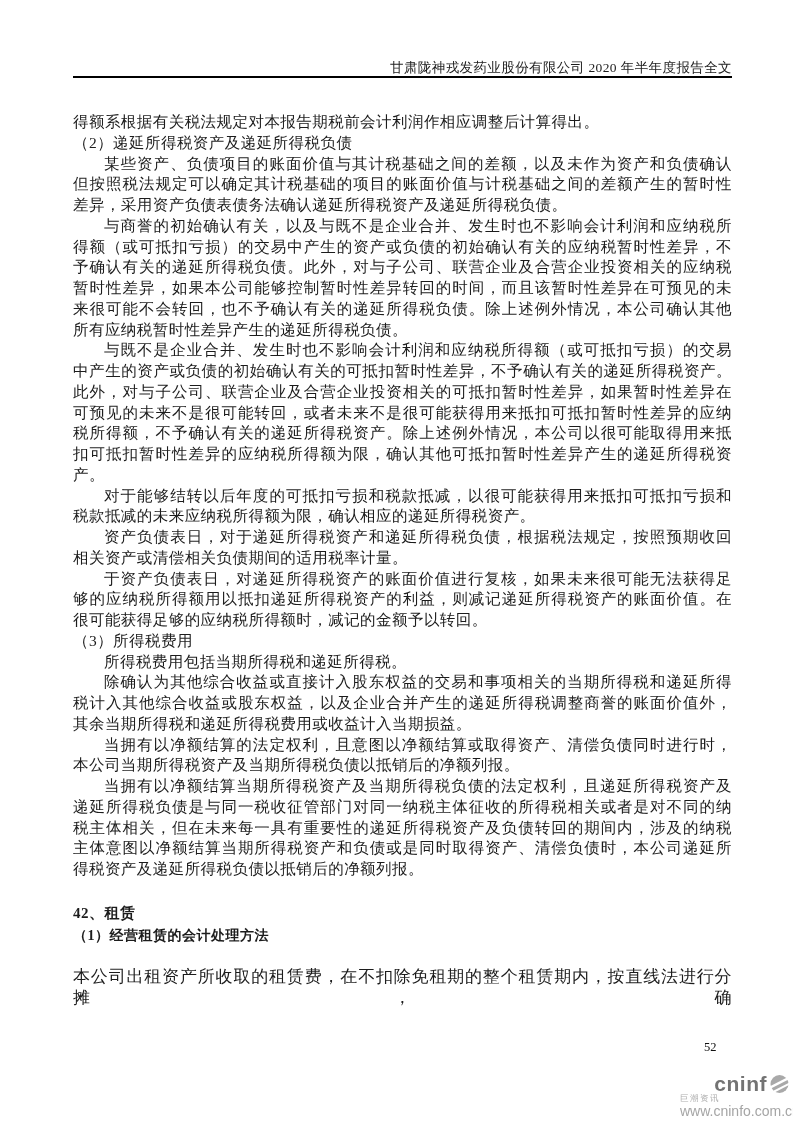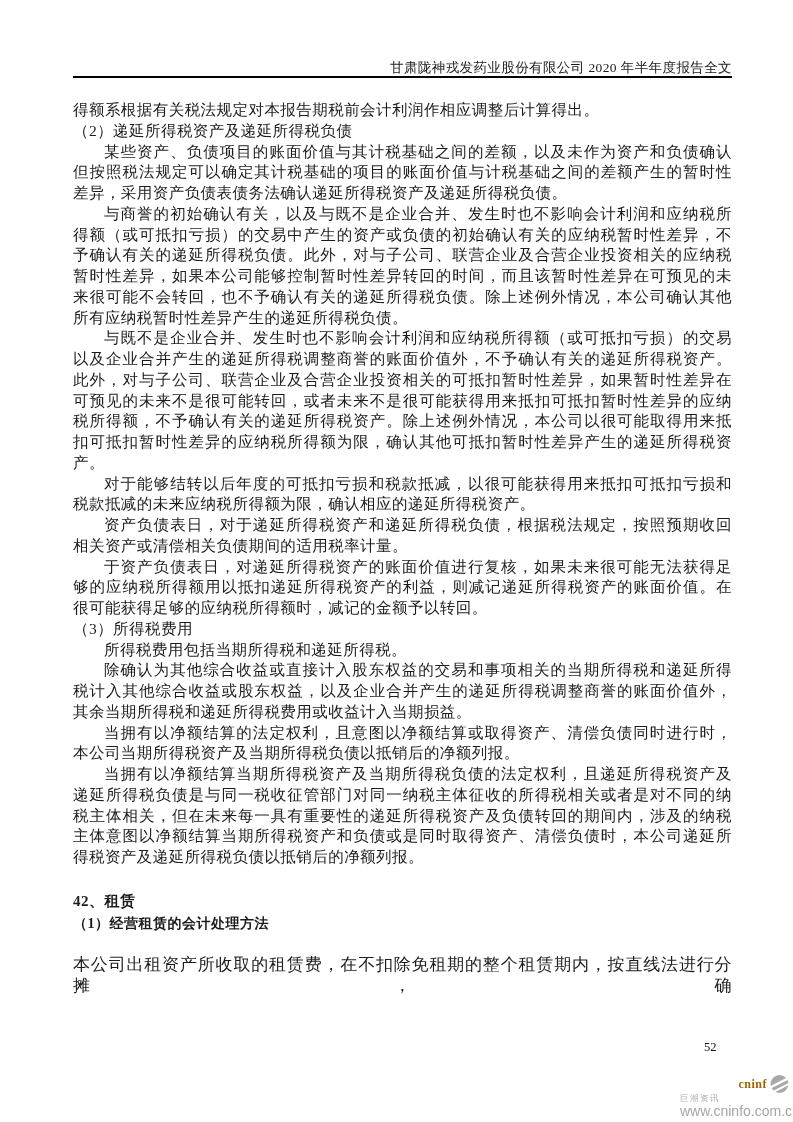--- a/index.html
+++ b/index.html
@@ -26,21 +26,21 @@
   .header-rule {
     position: absolute;
     top: 76px;
     left: 73px;
     width: 659px;
     height: 2px;
     background: #000000;
   }
   .content {
     position: absolute;
-    top: 100px;
+    top: 112px;
     left: 73px;
     width: 659px;
     font-size: 15.5px;
     line-height: 20.75px;
     letter-spacing: 0.45px;
   }
   .line { min-height: 20.75px; text-align: left; }
   .line.ind { text-indent: 2em; }
   .line.j { text-align: justify; text-align-last: justify; }
   .sec-heading {
@@ -81,25 +81,24 @@
     font-family: "Liberation Sans", "DejaVu Sans", sans-serif;
   }
   .logo-row {
     display: flex;
     align-items: center;
     justify-content: flex-end;
     gap: 2px;
     line-height: 20px;
   }
   .logo-brand {
-    font-size: 12px;
+    font-size: 21px;
     font-weight: bold;
     letter-spacing: 0.5px;
-    color: #a16207;
-    font-family: Liberation Serif, serif;
+    color: #737373;
   }
   .logo-icon { display: inline-block; width: 21px; height: 20px; }
   .logo-cn {
     text-align: left;
     padding-right: 26px;
     font-size: 8.5px;
     letter-spacing: 1.5px;
     line-height: 9px;
     color: #adadad;
   }
@@ -130,21 +129,21 @@
         <div class="line ind j">某些资产、负债项目的账面价值与其计税基础之间的差额，以及未作为资产和负债确认</div>
         <div class="line j">但按照税法规定可以确定其计税基础的项目的账面价值与计税基础之间的差额产生的暂时性</div>
         <div class="line">差异，采用资产负债表债务法确认递延所得税资产及递延所得税负债。</div>
         <div class="line ind j">与商誉的初始确认有关，以及与既不是企业合并、发生时也不影响会计利润和应纳税所</div>
         <div class="line j">得额（或可抵扣亏损）的交易中产生的资产或负债的初始确认有关的应纳税暂时性差异，不</div>
         <div class="line j">予确认有关的递延所得税负债。此外，对与子公司、联营企业及合营企业投资相关的应纳税</div>
         <div class="line j">暂时性差异，如果本公司能够控制暂时性差异转回的时间，而且该暂时性差异在可预见的未</div>
         <div class="line j">来很可能不会转回，也不予确认有关的递延所得税负债。除上述例外情况，本公司确认其他</div>
         <div class="line">所有应纳税暂时性差异产生的递延所得税负债。</div>
         <div class="line ind j">与既不是企业合并、发生时也不影响会计利润和应纳税所得额（或可抵扣亏损）的交易</div>
-        <div class="line j">以及企业合并产生的递延所得税调整商誉的账面价值外，不予确认有关的递延所得税资产。</div>
+        <div class="line j">中产生的资产或负债的初始确认有关的可抵扣暂时性差异，不予确认有关的递延所得税资产。</div>
         <div class="line j">此外，对与子公司、联营企业及合营企业投资相关的可抵扣暂时性差异，如果暂时性差异在</div>
         <div class="line j">可预见的未来不是很可能转回，或者未来不是很可能获得用来抵扣可抵扣暂时性差异的应纳</div>
         <div class="line j">税所得额，不予确认有关的递延所得税资产。除上述例外情况，本公司以很可能取得用来抵</div>
         <div class="line j">扣可抵扣暂时性差异的应纳税所得额为限，确认其他可抵扣暂时性差异产生的递延所得税资</div>
         <div class="line">产。</div>
         <div class="line ind j">对于能够结转以后年度的可抵扣亏损和税款抵减，以很可能获得用来抵扣可抵扣亏损和</div>
         <div class="line">税款抵减的未来应纳税所得额为限，确认相应的递延所得税资产。</div>
         <div class="line ind j">资产负债表日，对于递延所得税资产和递延所得税负债，根据税法规定，按照预期收回</div>
         <div class="line">相关资产或清偿相关负债期间的适用税率计量。</div>
         <div class="line ind j">于资产负债表日，对递延所得税资产的账面价值进行复核，如果未来很可能无法获得足</div>

